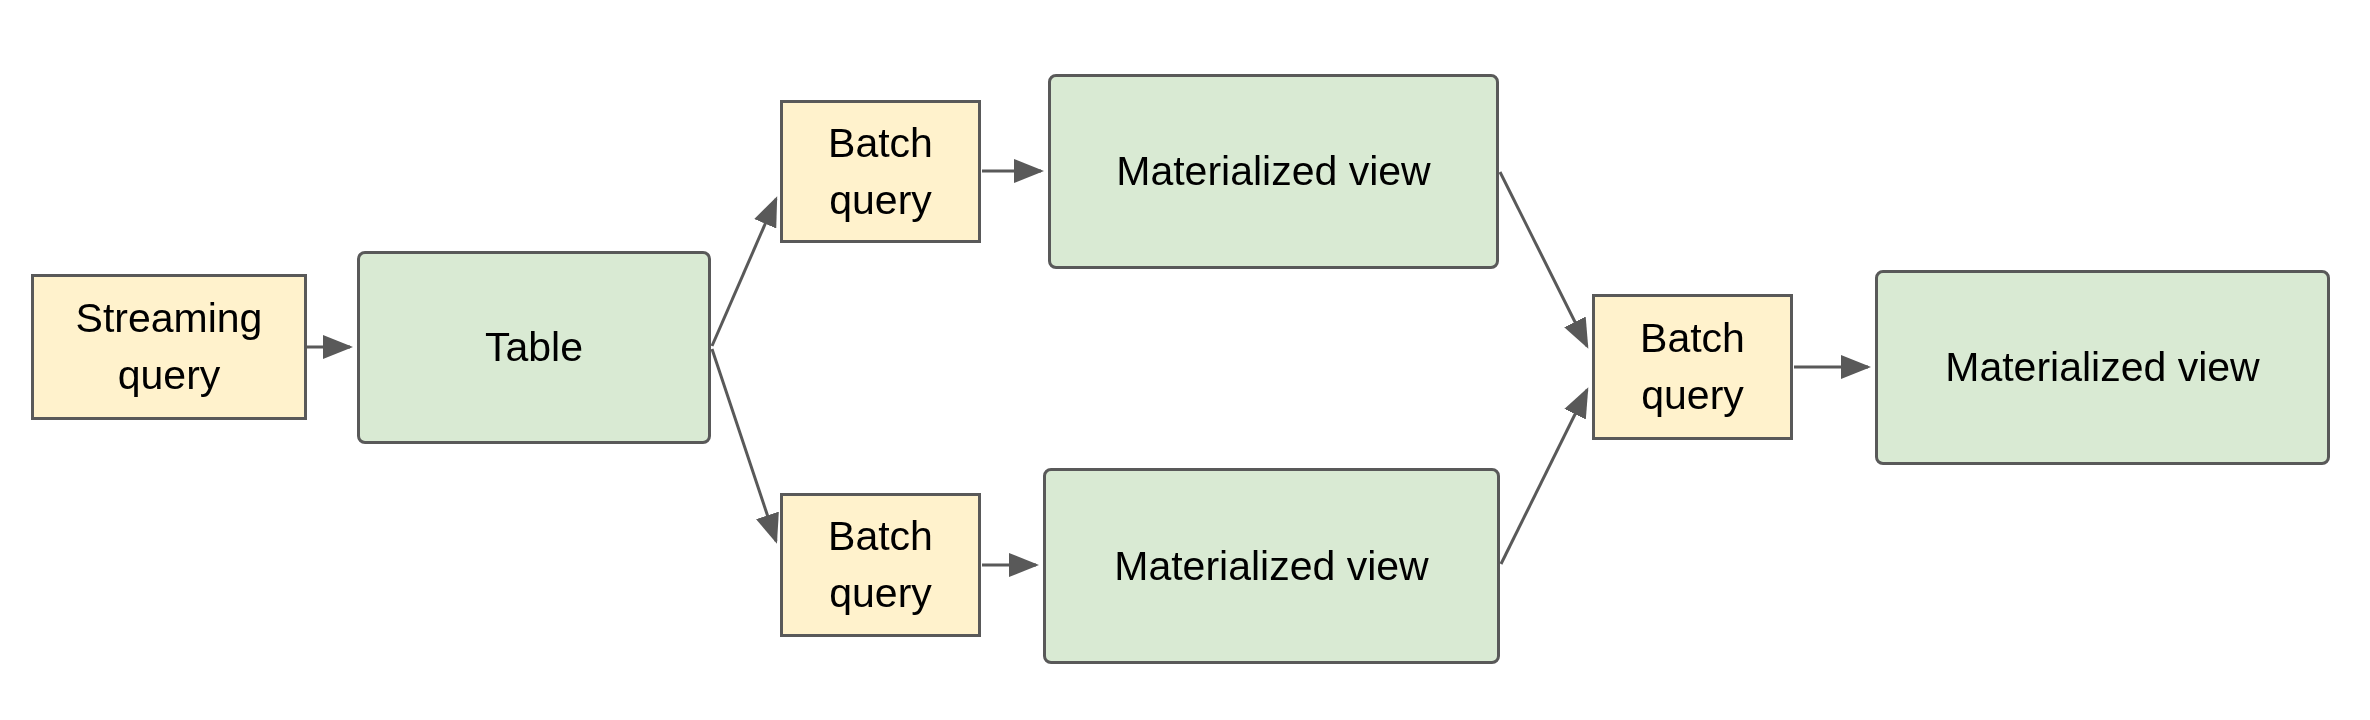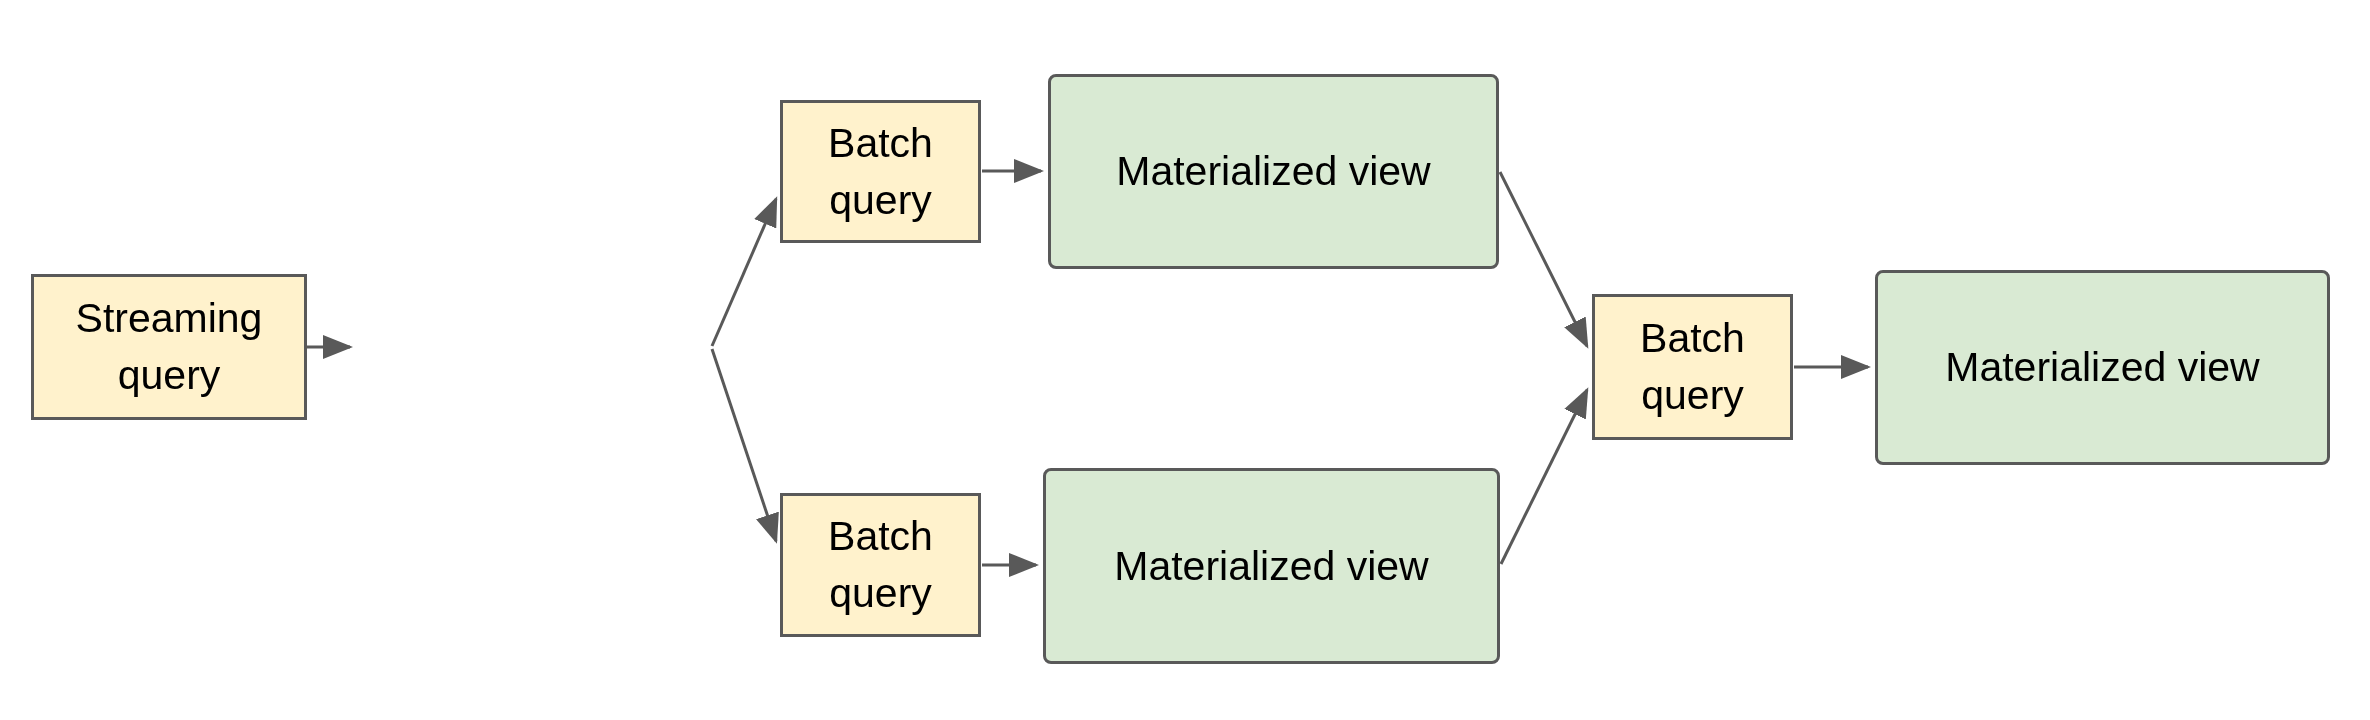--- a/index.html
+++ b/index.html
@@ -78,20 +78,23 @@
     <line class="edge" x1="982" y1="565" x2="1036" y2="565" marker-end="url(#arrowhead)"></line>
     <line class="edge" x1="1500" y1="172" x2="1587" y2="346" marker-end="url(#arrowhead)"></line>
     <line class="edge" x1="1501" y1="564" x2="1587" y2="390" marker-end="url(#arrowhead)"></line>
     <line class="edge" x1="1794" y1="367" x2="1868" y2="367" marker-end="url(#arrowhead)"></line>
   </svg>
 
   <div id="n-streaming" class="node node--query">
     <span class="node__label">Streaming query</span>
   </div>
 
+  <div id="n-table" class="node node--data">
+    <span class="node__label">Table</span>
+  </div>
 
   <div id="n-batch-top" class="node node--query">
     <span class="node__label">Batch query</span>
   </div>
 
   <div id="n-mv-top" class="node node--data">
     <span class="node__label">Materialized view</span>
   </div>
 
   <div id="n-batch-bot" class="node node--query">

